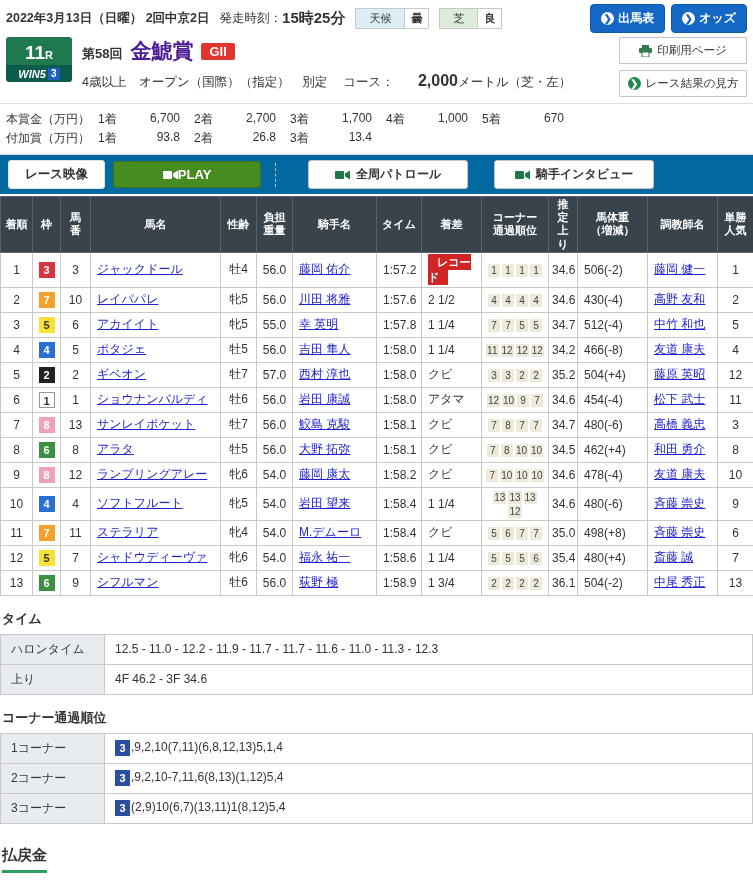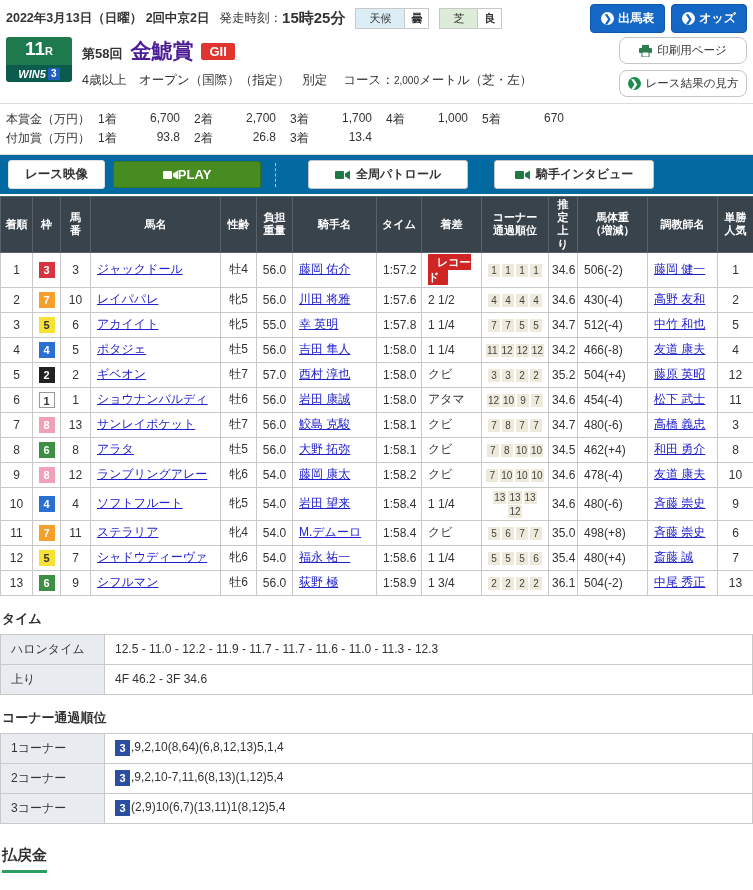--- a/index.html
+++ b/index.html
@@ -23,34 +23,34 @@
   .k-weather{background:#dcedf5;}
   .k-turf{background:#dcecd8;}
   .top-actions{margin-left:auto;display:flex;gap:6px;}
   .btn-blue{display:inline-flex;align-items:center;gap:4px;background:var(--blue);color:#fff;font-weight:bold;font-size:12px;padding:5px 10px;border-radius:4px;border:1px solid #0f57ab;cursor:pointer;}
   .circ-w{display:inline-block;width:13px;height:13px;border-radius:50%;background:#fff;color:var(--blue);font-size:10px;line-height:13px;text-align:center;font-weight:bold;}
   .circ-g{display:inline-block;width:13px;height:13px;border-radius:50%;background:#1d8a4e;color:#fff;font-size:10px;line-height:13px;text-align:center;font-weight:bold;}
 
   
   .race-row{display:flex;padding:2px 6px 6px 6px;}
   .race-no-block{width:66px;margin-right:10px;}
-  .race-no{background:var(--green-dark);color:#fff;text-align:center;border-radius:3px 3px 0 0;font-weight:bold;font-size:19px;line-height:23px;height:28px;}
+  .race-no{background:var(--green-dark);color:#fff;text-align:center;border-radius:3px 3px 0 0;font-weight:bold;font-size:19px;line-height:32px;height:28px;}
   .race-no small{font-size:11px;}
   .win5{display:flex;background:#0b5c4d;height:17px;align-items:center;justify-content:center;gap:2px;border-radius:0 0 3px 3px;}
   .win5 .w5t{color:#fff;font-style:italic;font-weight:bold;font-size:11px;letter-spacing:0;}
   .win5 .w5n{background:#1f5fbf;color:#fff;font-size:10px;font-weight:bold;width:12px;height:12px;line-height:12px;text-align:center;}
   .race-main{flex:1;}
   .race-title{display:flex;align-items:baseline;gap:8px;}
   .race-edition{font-size:13px;font-weight:bold;}
   .race-name{font-size:21px;font-weight:bold;color:#4c1d95;}
   .grade{background:var(--red);color:#fff;font-weight:bold;font-size:13px;padding:1px 8px;border-radius:2px;align-self:center;}
   .race-cond{font-size:12.5px;margin-top:7px;}
-  .course-val{font-weight:normal;font-size:10px;}
+  .course-val{font-weight:bold;font-size:16px;margin-left:24px;}
   .side-stack{width:128px;display:flex;flex-direction:column;gap:6px;margin-left:8px;}
-  .btn-white{display:flex;align-items:center;justify-content:center;gap:5px;background:#fff;border:1px solid #c5c5c5;border-radius:8px;font-size:11.5px;padding:5px 4px;cursor:pointer;color:#333;}
+  .btn-white{display:flex;align-items:center;justify-content:center;gap:5px;background:#fff;border:1px solid #c5c5c5;border-radius:1px;font-size:11.5px;padding:5px 4px;cursor:pointer;color:#333;}
 
   
   .prize{border-top:1px solid #ddd;border-bottom:1px solid #ddd;padding:5px 6px;font-size:12px;}
   .prize-line{display:flex;margin:2px 0;}
   .prize-label{width:92px;}
   .prize-pair{display:inline-flex;}
   .prize-pair .pk{width:30px;text-align:left;}
   .prize-pair .pv{width:52px;text-align:right;margin-right:14px;}
 
   
@@ -480,21 +480,21 @@
           <td>4F 46.2 - 3F 34.6</td>
         </tr>
       </tbody>
     </table>
 
   <div class="sec-title">コーナー通過順位</div>
   <table class="info">
       <tbody id="corner-body">
         <tr>
           <td class="lbl">1コーナー</td>
-          <td><span class="corner-chip3">3</span><span>,9,2,10(8,64)(6,8,12,13)5,1,4</span></td>
+          <td><span class="corner-chip3">3</span><span>,9,2,10(7,11)(6,8,12,13)5,1,4</span></td>
         </tr>
         <tr>
           <td class="lbl">2コーナー</td>
           <td><span class="corner-chip3">3</span><span>,9,2,10-7,11,6(8,13)(1,12)5,4</span></td>
         </tr>
         <tr>
           <td class="lbl">3コーナー</td>
           <td><span class="corner-chip3">3</span><span>(2,9)10(6,7)(13,11)1(8,12)5,4</span></td>
         </tr>
       </tbody>

